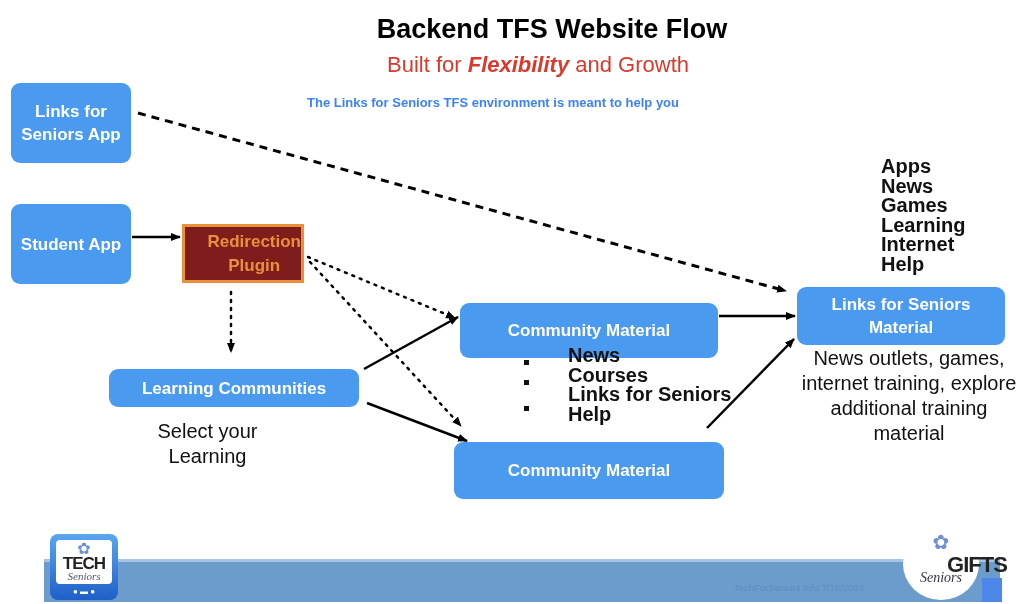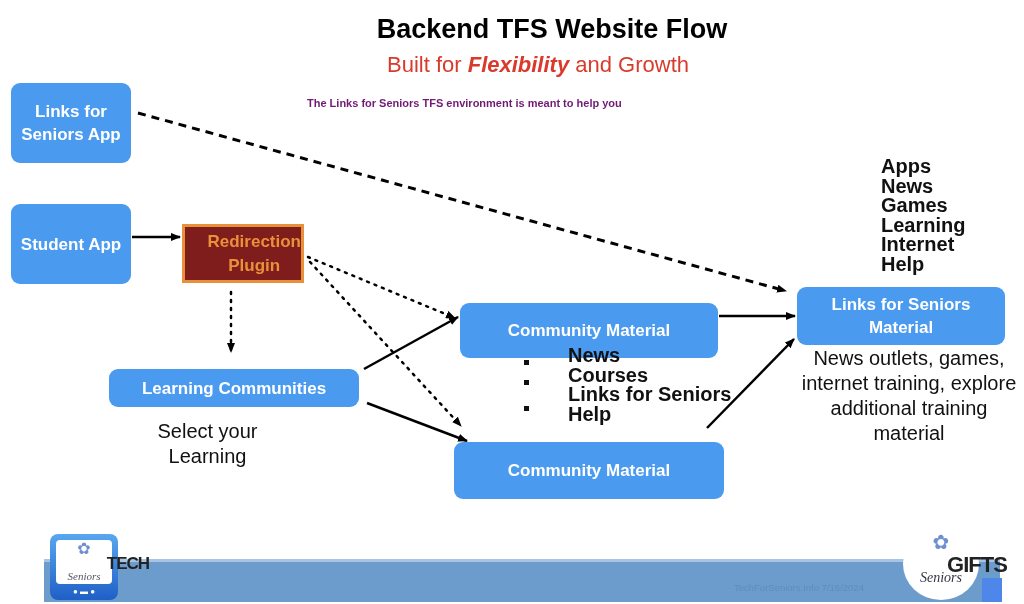--- a/index.html
+++ b/index.html
@@ -2,36 +2,36 @@
 <html><head>
 <meta charset="utf-8">
 <style>
   html, body { margin:0; padding:0; }
   body { width:1024px; height:604px; position:relative; background:#ffffff; overflow:hidden;
          font-family:"Liberation Sans", sans-serif; }
   .abs { position:absolute; }
   .title { left:0; width:1104px; top:14px; text-align:center; font-size:27px; font-weight:bold; color:#000; }
   .subtitle { left:0; width:1076px; top:52px; text-align:center; font-size:22px; color:#d93a2b; }
   .subtitle b { font-style:italic; }
-  .desc { left:307px; top:92px; font-size:11px; font-weight:bold; color:#701a75; line-height:22px; }
+  .desc { left:307px; top:92px; font-size:13px; font-weight:bold; color:#3b82f6; line-height:22px; }
   .box { position:absolute; background:#4a9af0; color:#fff; border-radius:9px; display:flex;
          align-items:center; justify-content:center; text-align:center; font-weight:bold; font-size:17px; line-height:23px;margin-top:12px; }
   .plugin { position:absolute; border:3px solid #e8913a; color:#e8913a; background:#7f1d1d; display:flex;
             align-items:center; justify-content:flex-end; text-align:center; font-weight:bold; font-size:17px; line-height:24px; box-sizing:border-box; }
   .list { font-size:20px; font-weight:bold; color:#111; line-height:19.5px; }
   .caption { font-size:20px; color:#111; text-align:center; line-height:25px; }
   svg.arrows { position:absolute; left:0; top:0; }
   .footer-band { left:44px; top:562px; width:956px; height:40px; background:#6c9ccb; }
   .footer-top { left:44px; top:559px; width:956px; height:8px; background:#a9c3e2; }
   .footer-text { left:734px; top:582px; font-size:9.5px; color:#5d8cc0; }
   .footer-square { left:982px; top:578px; width:20px; height:24px; background:#4f86ea; }
   .logo-tech { left:50px; top:534px; width:68px; height:66px; border-radius:8px;
                background:linear-gradient(180deg,#58a7f0,#1f5fc7); }
   .logo-tech-screen { left:56px; top:540px; width:56px; height:44px; background:#fff; border-radius:4px; }
-  .logo-tech-word { left:56px; top:554px; width:56px; text-align:center; font-weight:bold; font-size:17px; color:#222; letter-spacing:-1px;padding-left:44px; }
+  .logo-tech-word { left:56px; top:554px; width:56px; text-align:center; font-weight:bold; font-size:17px; color:#222; letter-spacing:-1px; }
   .logo-tech-sub { left:56px; top:570px; width:56px; text-align:center; font-family:"Liberation Serif", serif; font-style:italic; font-size:11px; color:#556; }
   .logo-tech-dots { left:68px; top:589px; width:32px; height:5px; color:#fff; font-size:8px; line-height:5px; text-align:center; }
   .logo-gifts { left:903px; top:528px; width:76px; height:72px; border-radius:50%; background:#fff; }
   .logo-gifts-word { left:903px; top:552px; width:76px; text-align:center; font-weight:bold; font-size:22px; color:#222; letter-spacing:-1px;margin-left:36px; }
   .logo-gifts-sub { left:903px; top:570px; width:76px; text-align:center; font-family:"Liberation Serif", serif; font-style:italic; font-size:14px; color:#334; }
   .bow { font-size:16px; color:#6f8fd0; text-align:center; }
 </style>
 </head>
 <body>
 

